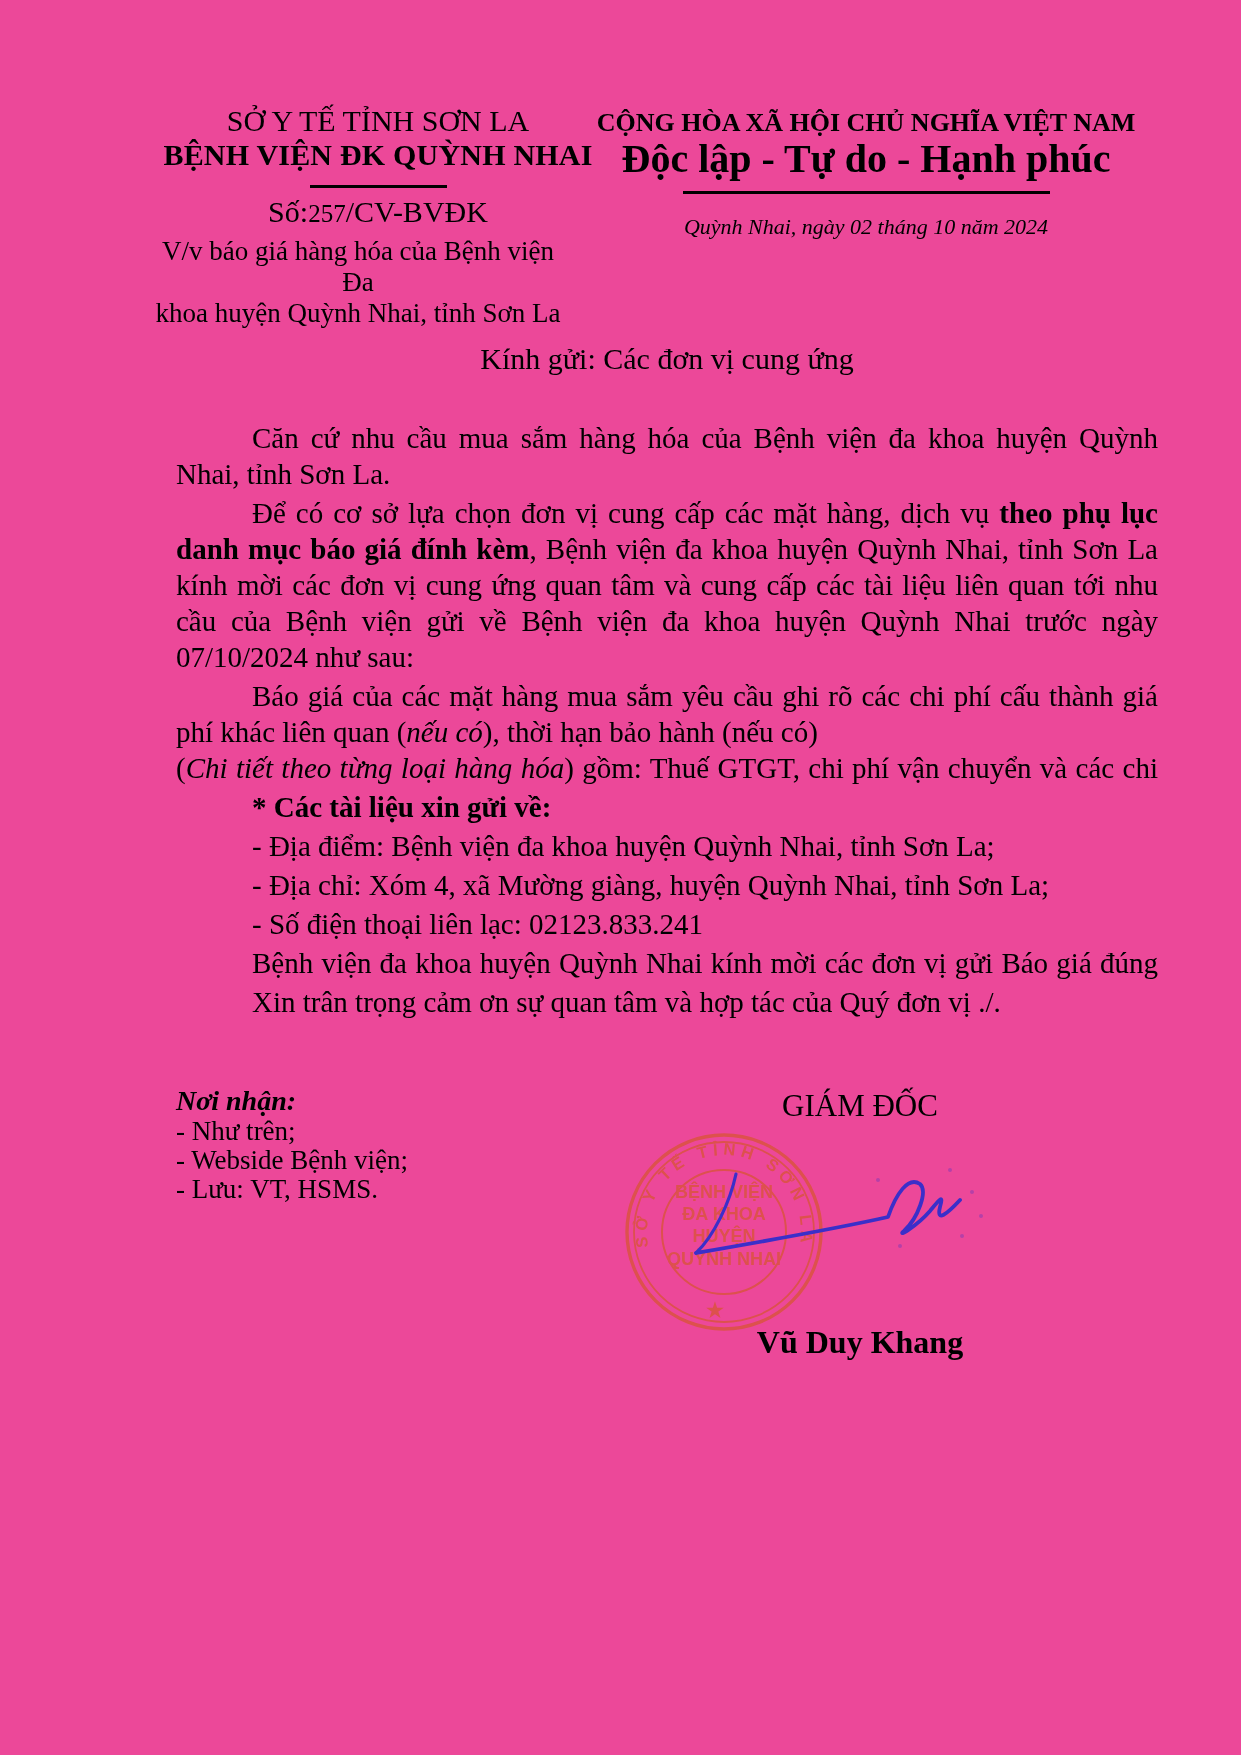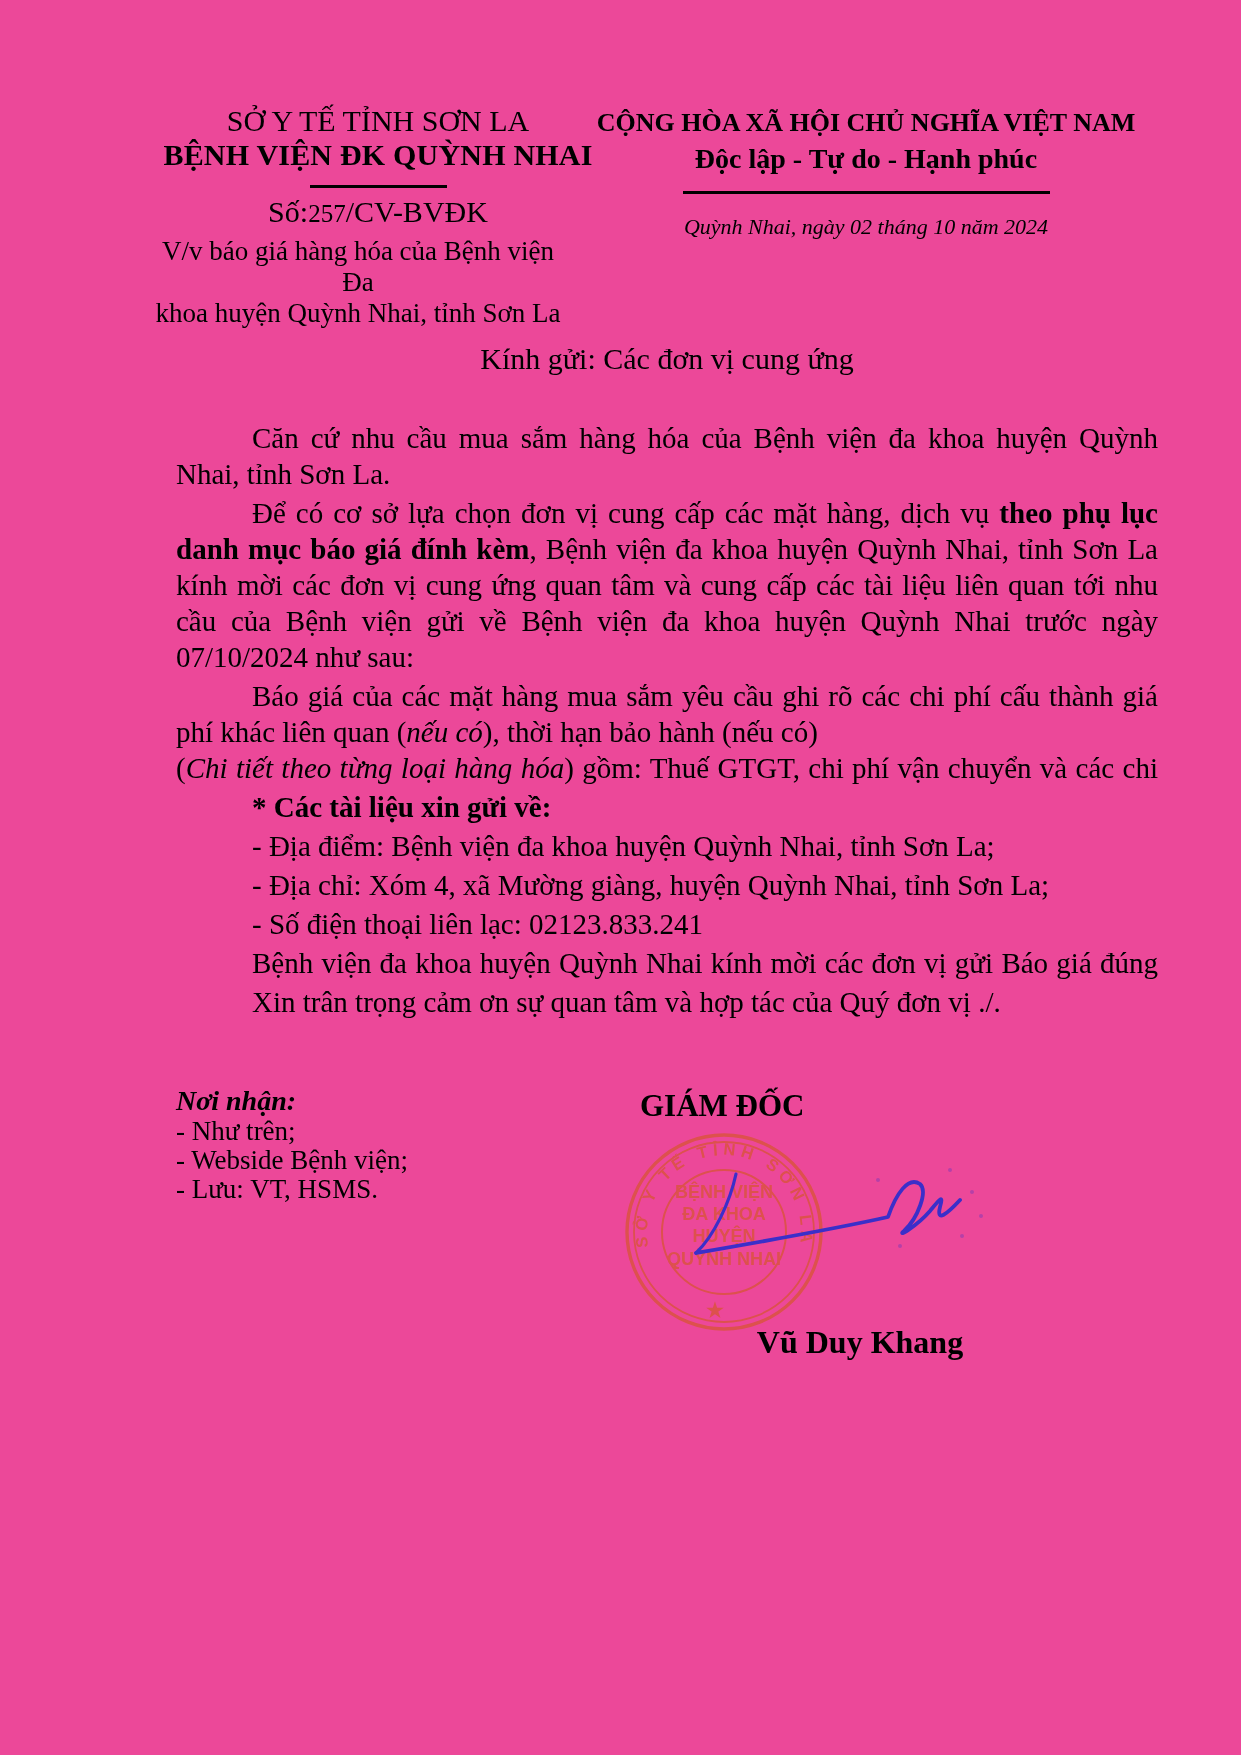--- a/index.html
+++ b/index.html
@@ -13,40 +13,40 @@
   
   .hdr-left{left:148px;top:104px;width:460px;text-align:center;}
   .org-parent{font-size:30px;line-height:33px;}
   .org-name{font-size:30px;line-height:35px;font-weight:bold;letter-spacing:.2px;}
   .rule1{width:137px;height:3px;background:#000;margin:13px auto 0;}
   .doc-no{font-size:30px;line-height:40px;margin-top:4px;}
   .doc-no .num{font-size:25px;}
   .subject{font-size:27px;line-height:31px;width:420px;margin:2px auto 0;margin-left:0px;}
   .hdr-right{left:586px;top:106px;width:560px;text-align:center;}
   .nat1{font-size:26px;line-height:34px;font-weight:bold;}
-  .nat2{font-size:28px;line-height:38px;font-weight:bold;}
+  .nat2{font-size:40px;line-height:38px;font-weight:bold;}
   .rule2{width:367px;height:3px;background:#000;margin:13px auto 0;}
   .date-line{font-size:22px;line-height:34px;font-style:italic;margin-top:16px;}
 
   
   .salutation{left:176px;top:341px;width:982px;text-align:center;font-size:30px;line-height:36px;}
   .body-block{left:176px;top:420px;width:982px;font-size:29px;}
   .ln{line-height:36px;}
   .j{text-align:justify;text-align-last:justify;}
   .l{text-align:left;}
   .ind{padding-left:76px;}
   .gap{margin-top:3px;}
   .b{font-weight:bold;}
   .i{font-style:italic;}
 
   
   .recipients{left:176px;top:1085px;}
   .rec-label{font-size:28px;line-height:32px;font-weight:bold;font-style:italic;}
   .rec-item{font-size:27px;line-height:29px;}
-  .signer-title{left:640px;top:1088px;width:440px;font-size:31px;font-weight:bold;}
+  .signer-title{left:640px;top:1088px;width:440px;text-align:center;font-size:31px;font-weight:normal;}
   .signer-name{left:640px;top:1324px;width:440px;text-align:center;font-size:32px;font-weight:bold;}
   .stamp-wrap{left:622px;top:1130px;width:204px;height:204px;opacity:.93;}
   .sig-wrap{left:650px;top:1150px;width:340px;height:120px;}
 </style>
 </head>
 <body>
 
 <div class="page">
 
   <div class="abs hdr-left">

